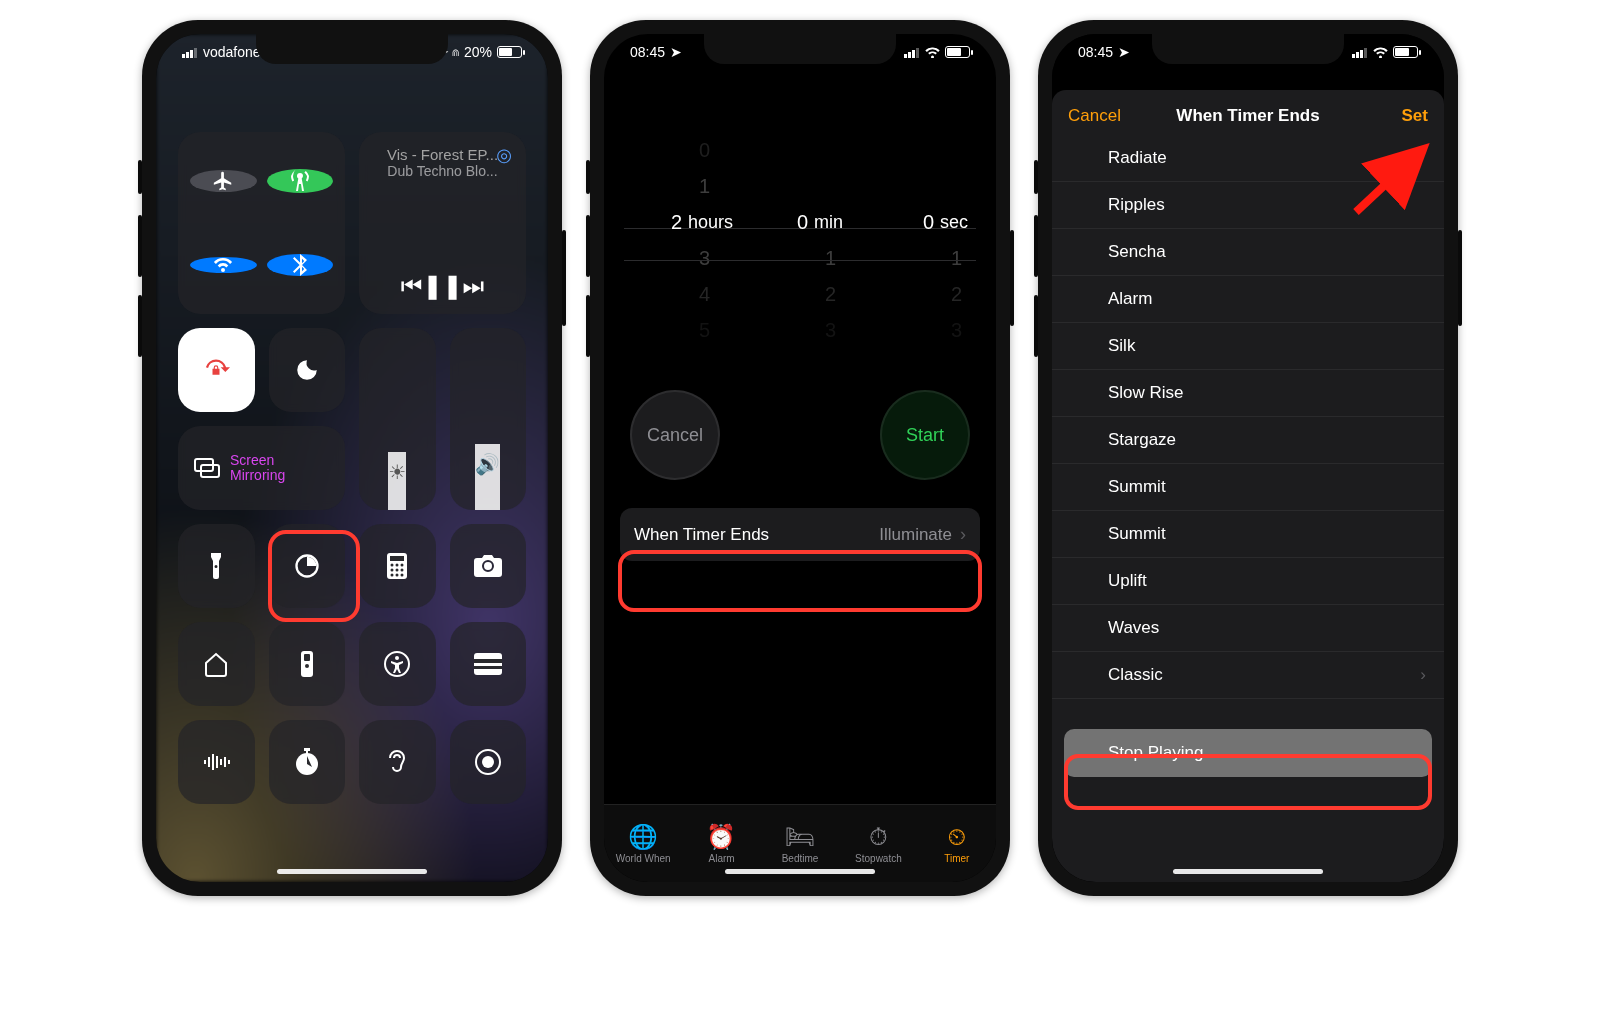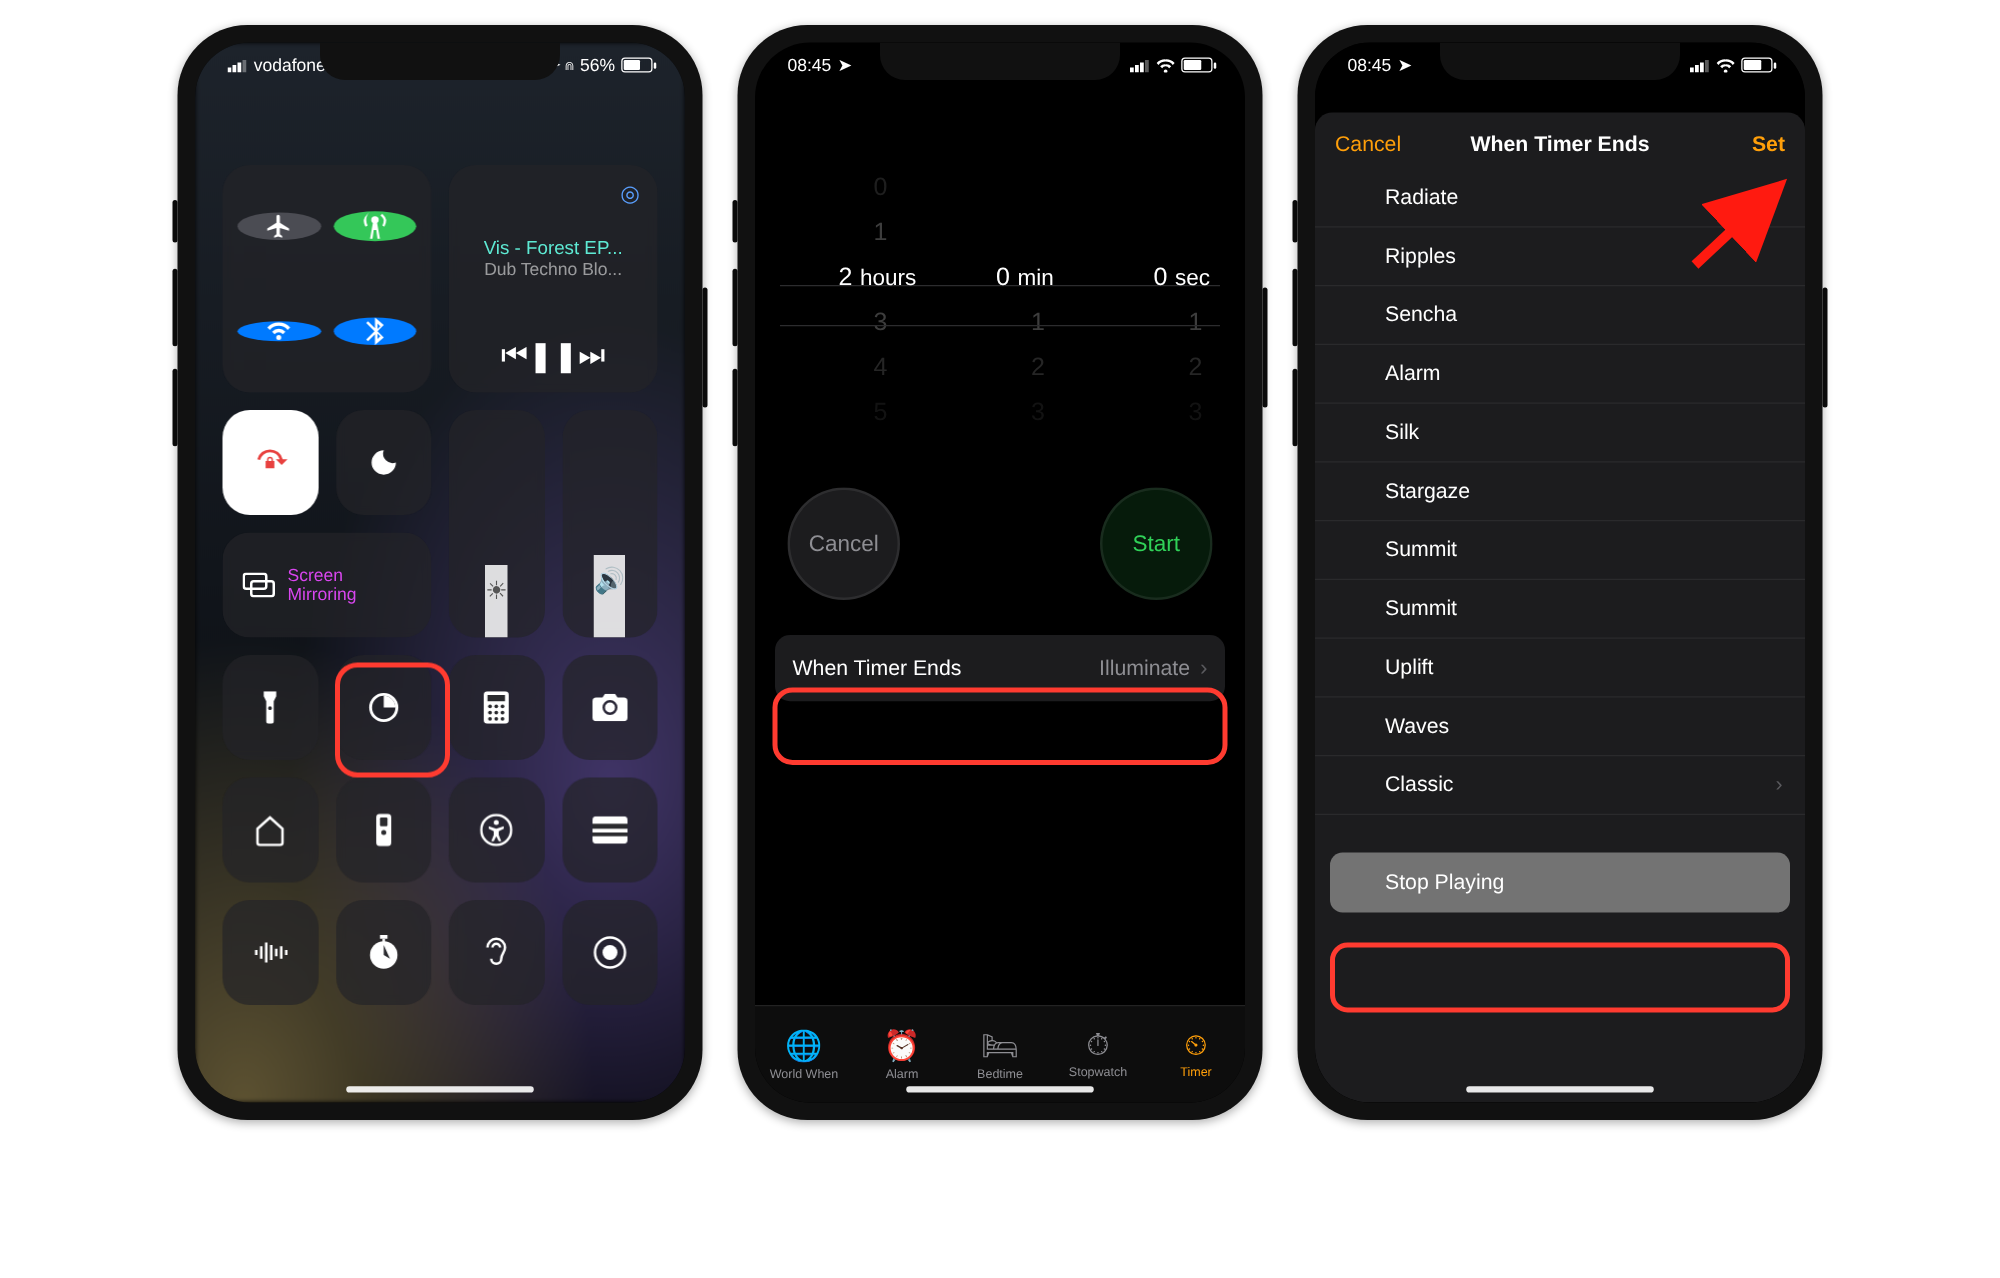--- a/index.html
+++ b/index.html
@@ -107,21 +107,21 @@
   }
   .tile .ico { font-size: 26px; }
 
   .conn { grid-column: 1/3; grid-row: 1/3; display: grid; grid-template-columns:1fr 1fr; grid-template-rows:1fr 1fr; gap:10px; padding:12px; }
   .conn .btn { border-radius: 50%; display:flex; align-items:center; justify-content:center; font-size:24px; }
   .btn-grey { background: rgba(120,120,128,.5); }
   .btn-green { background:#34c759; }
   .btn-blue { background:#007aff; }
 
   .media { grid-column: 3/5; grid-row: 1/3; padding: 14px; display:flex; flex-direction:column; }
-  .media .title { color:#5eead4; font-size:15px; white-space:nowrap; overflow:hidden; text-overflow:ellipsis;margin-top:44px; }
+  .media .title { color:#a3a3a3; font-size:15px; white-space:nowrap; overflow:hidden; text-overflow:ellipsis; }
   .media .sub { color:rgba(255,255,255,.55); font-size:14px; white-space:nowrap; overflow:hidden; text-overflow:ellipsis;text-align:center; }
   .media .airplay { position:absolute; top:12px; right:14px; color:#5aa0ff; font-size:18px; }
   .media .controls { margin-top:auto; display:flex; justify-content:space-around; color:#fff; font-size:24px; }
 
   .lock-white { grid-column:1/2; grid-row:3/4; background:#fff; }
   .lock-white .ico { color:#e8413f; }
   .dnd { grid-column:2/3; grid-row:3/4; }
 
   .mirror { grid-column:1/3; grid-row:4/5; display:flex; align-items:center; gap:10px; padding:0 16px; justify-content:flex-start; }
   .mirror .txt { color:#d946ef; font-size:14px; line-height:1.1; }
@@ -274,21 +274,21 @@
             <rect x="12" y="1" width="3" height="10" fill-opacity=".35"></rect>
           </svg>
         <span>vodafone UK</span>
         <svg width="15" height="11" viewBox="0 0 15 11">
             <path d="M7.5 9.5a1.5 1.5 0 100 3 1.5 1.5 0 000-3zm0-4A5.5 5.5 0 003.1 7l1.6 1.6a3.3 3.3 0 015.6 0L12 7A5.5 5.5 0 007.5 5.5zm0-4A9.5 9.5 0 00.3 4.3l1.5 1.6a7.3 7.3 0 0111.4 0l1.5-1.6A9.5 9.5 0 007.5 1.5z" transform="translate(0 -1)"></path>
           </svg>
         <span class="vpn-badge">VPN</span>
       </div>
       <div class="sr">
         <span style="font-size:12px">⏱ ➤ ⋒</span>
-        <span>56%</span>
+        <span>20%</span>
         <span class="battery">
             <span class="fill" style="width:56%"></span>
           </span>
       </div>
     </div>
 
     <div class="cc-grid">
 
       <div class="tile conn">
         <div class="btn btn-grey">
@@ -613,20 +613,21 @@
           <span>When Timer Ends</span>
           <span class="rbtn">Set</span>
         </div>
 
         <div class="sound-list">
           <div class="item" style="padding-top:6px"><span>Radiate</span></div>
           <div class="item"><span>Ripples</span></div>
           <div class="item"><span>Sencha</span></div>
           <div class="item"><span>Alarm</span></div>
           <div class="item"><span>Silk</span></div>
+          <div class="item"><span>Slow Rise</span></div>
           <div class="item"><span>Stargaze</span></div>
           <div class="item"><span>Summit</span></div>
           <div class="item"><span>Summit</span></div>
           <div class="item"><span>Uplift</span></div>
           <div class="item"><span>Waves</span></div>
           <div class="item">
             <span>Classic</span>
             <span class="chev">›</span>
           </div>
           <div class="gap"></div>

